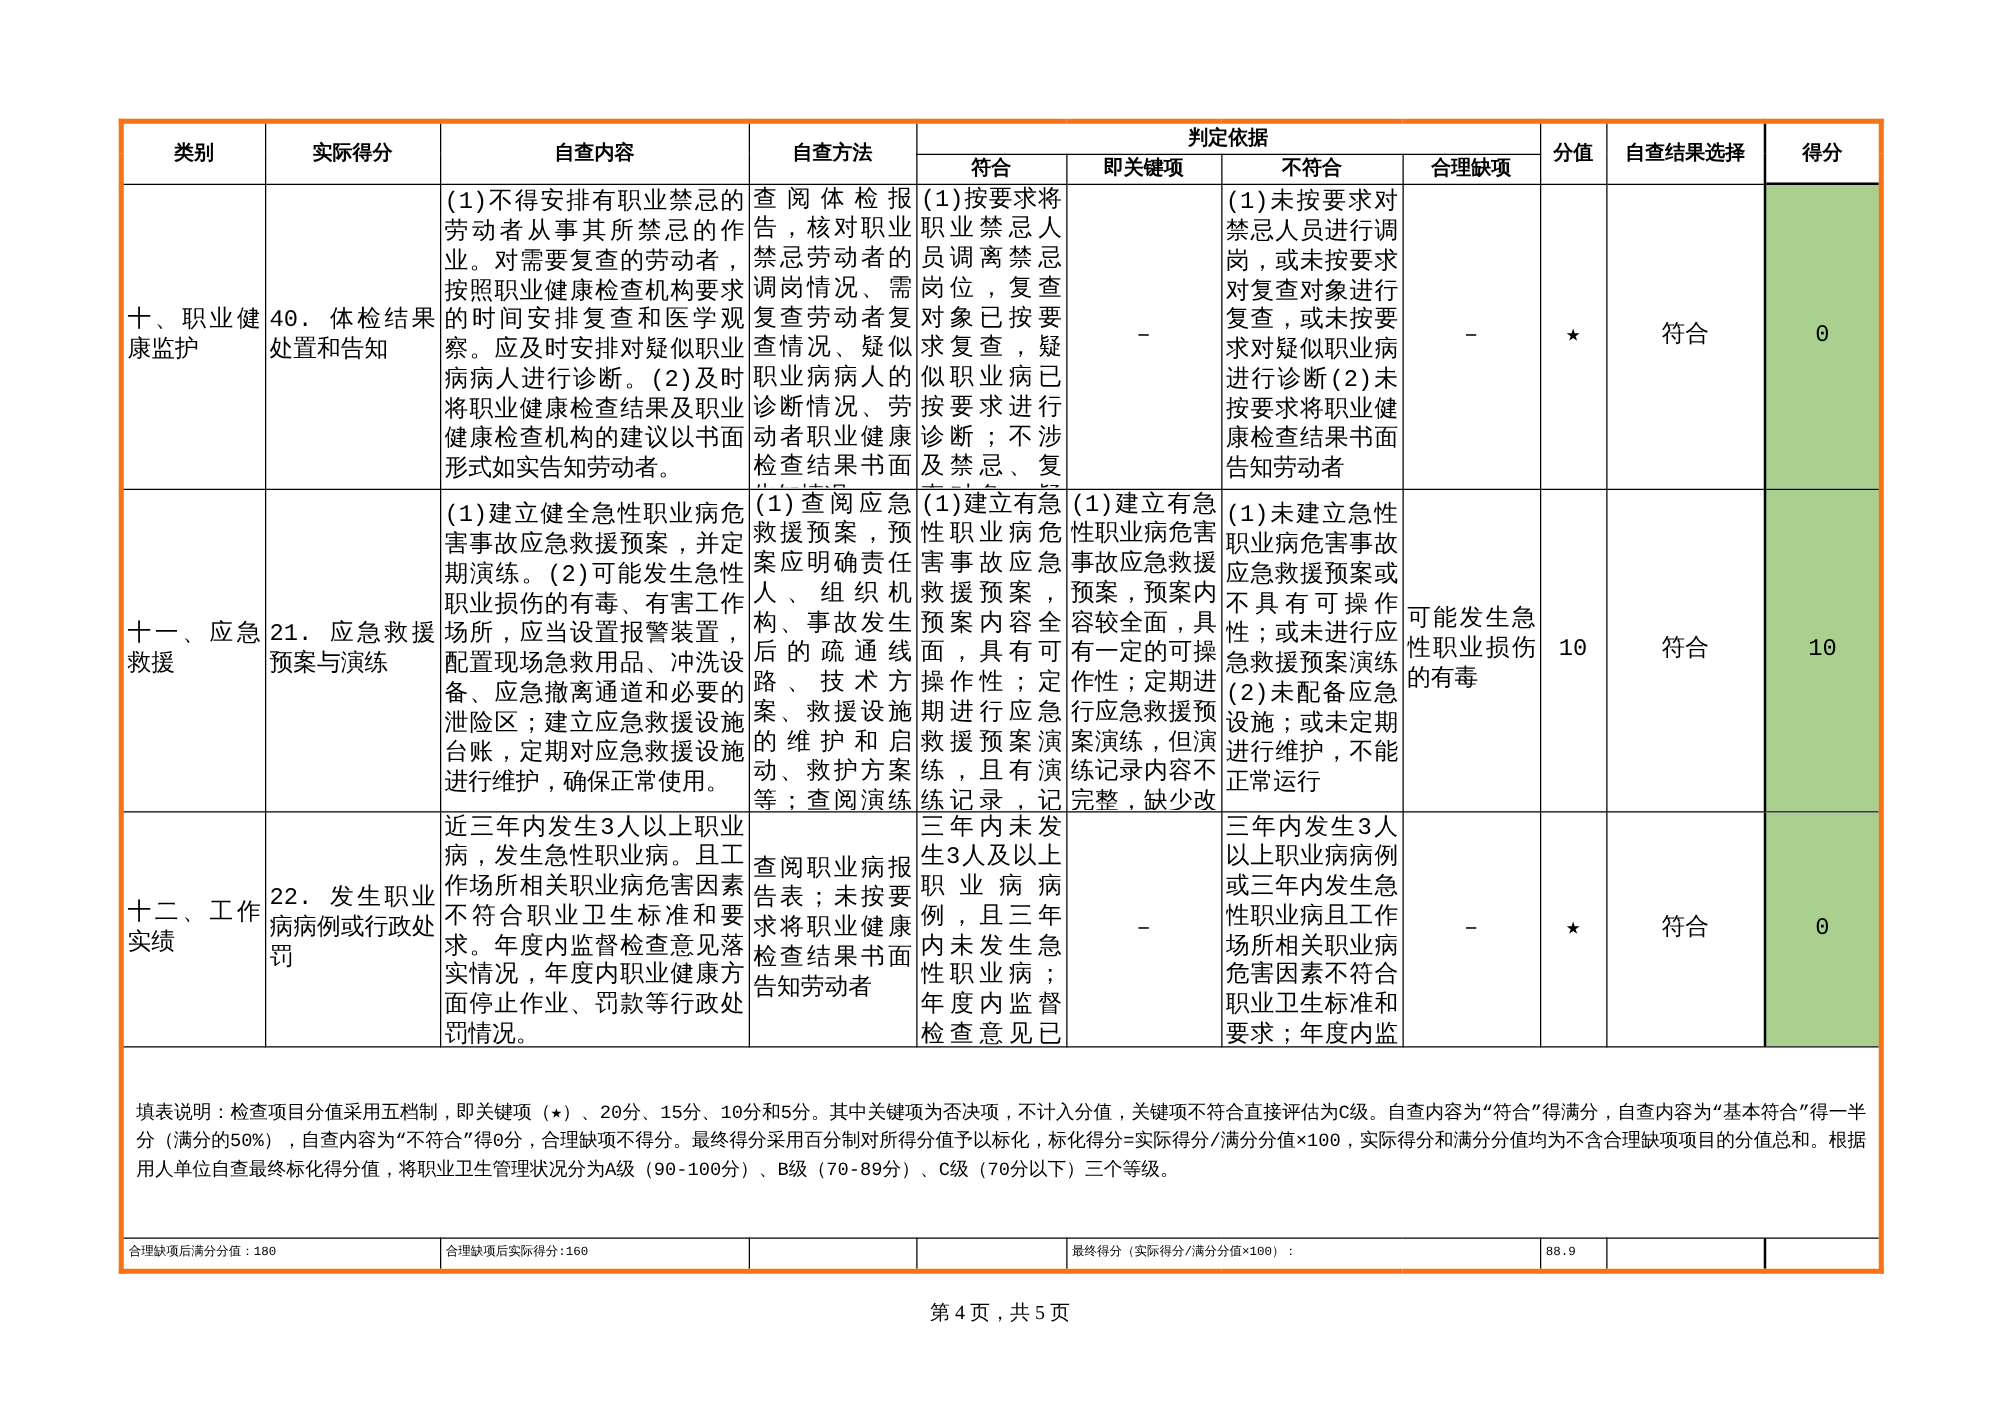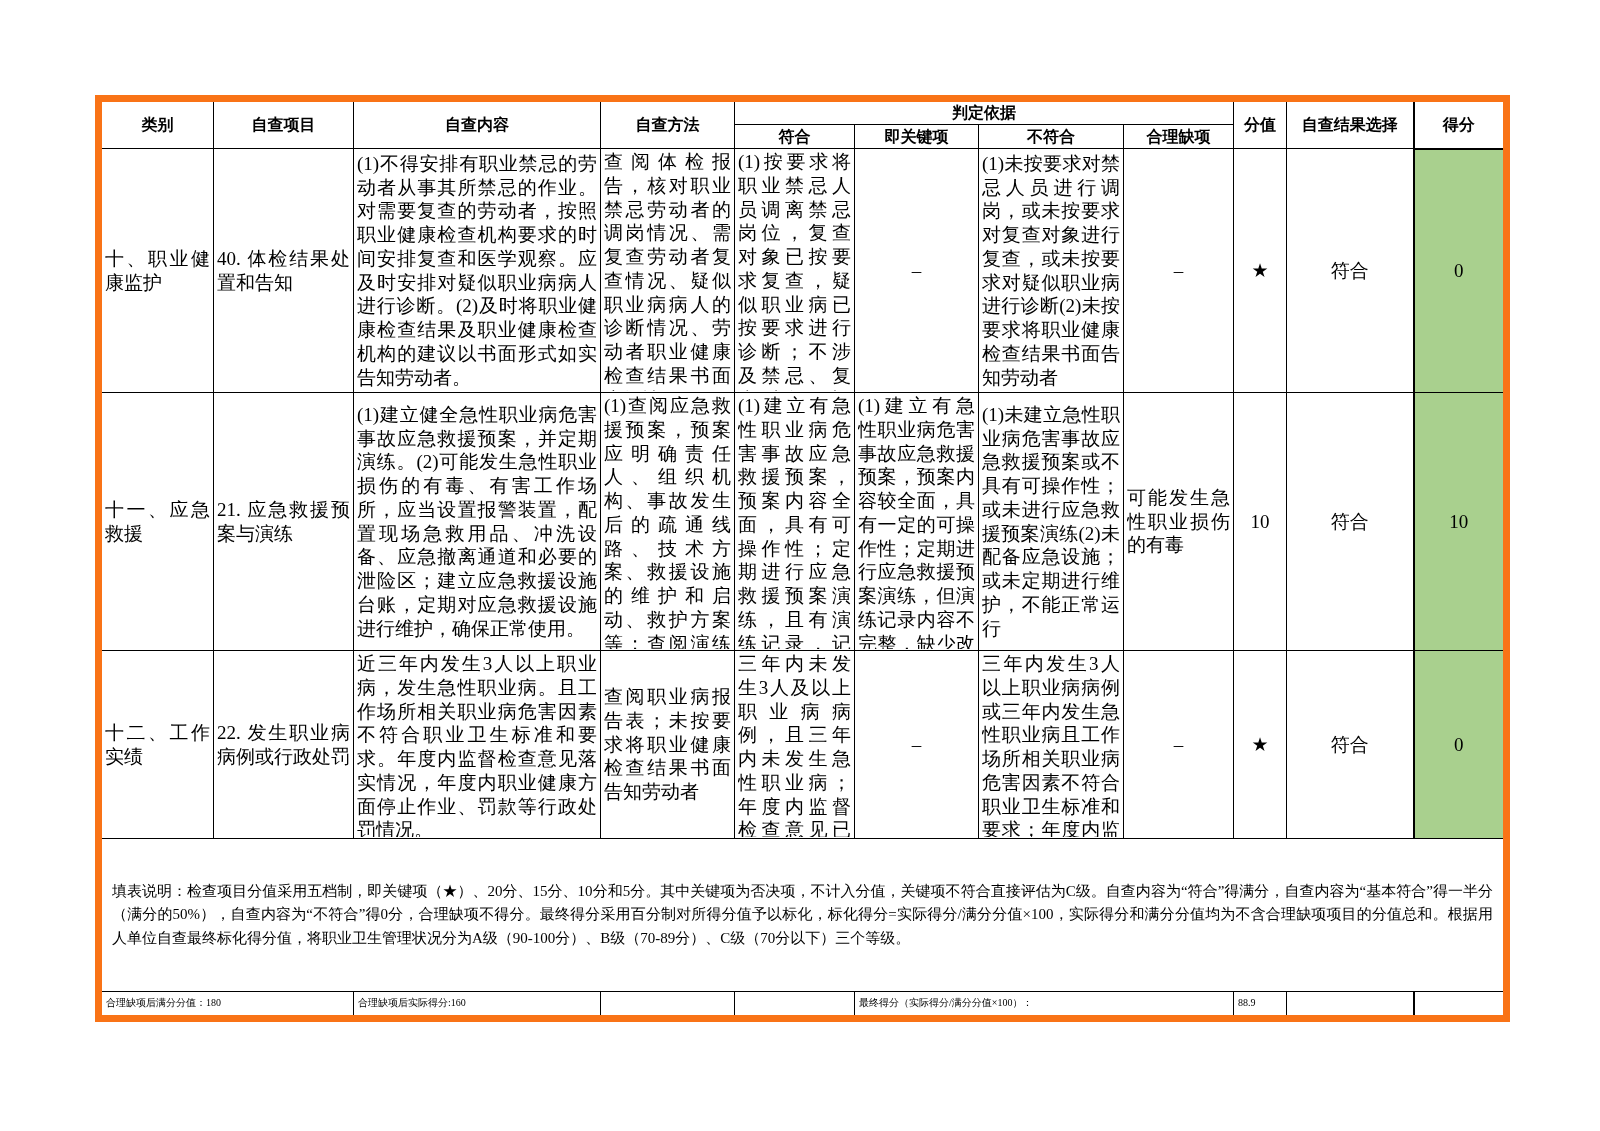--- a/index.html
+++ b/index.html
@@ -5,21 +5,22 @@
   * { box-sizing: border-box; }
   html,body { margin:0; padding:0; }
   body {
     width:1600px; height:1131px; background:#ffffff; color:#000;
     font-family:"Liberation Serif","DejaVu Serif",serif;
   }
   .page { position:relative; width:1600px; height:1131px; background:#fff; overflow:hidden; }
   table.main {
     position:absolute; left:95px; top:95px; width:1408px;
     border-collapse:collapse; table-layout:fixed;
-    border:7px solid #f97316;
+    border:4px solid #f97316;
+    font-family:Liberation Mono, monospace;
   }
   th, td {
     border:1px solid #000;
     font-size:19px; line-height:1.25;
     vertical-align:middle; overflow:hidden;
     padding:1px 3px;
     word-break:break-all;
   }
   th { font-weight:bold; text-align:center; font-size:16px; padding:0 2px; }
   .jt { text-align:justify; }
@@ -58,21 +59,21 @@
       <col style="width:145px">
         <col style="width:110px">
         <col style="width:53px">
       <col style="width:127px">
         <col style="width:93px">
     </colgroup>
 
     <tbody>
         <tr class="h1">
       <th rowspan="2">类别</th>
-      <th rowspan="2">自查项目</th>
+      <th rowspan="2">实际得分</th>
       <th rowspan="2">自查内容</th>
       <th rowspan="2">自查方法</th>
       <th colspan="4">判定依据</th>
       <th rowspan="2">分值</th>
       <th rowspan="2">自查结果选择</th>
       <th rowspan="2" class="b-thick">得分</th>
     </tr>
     <tr class="h2">
       <th>符合</th>
       <th>即关键项</th>
@@ -198,13 +199,14 @@
       <td class="sum-cell"></td>
       <td class="sum-cell"></td>
       <td colspan="3" class="sum-cell">最终得分（实际得分/满分分值×100）：</td>
       <td class="sum-cell">88.9</td>
       <td class="sum-cell"></td>
       <td class="sum-cell b-thick"></td>
     </tr>
   </tbody>
     </table>
 
+  <div class="page-footer">第 4 页，共 5 页</div>
 </div>
 
 </body></html>

